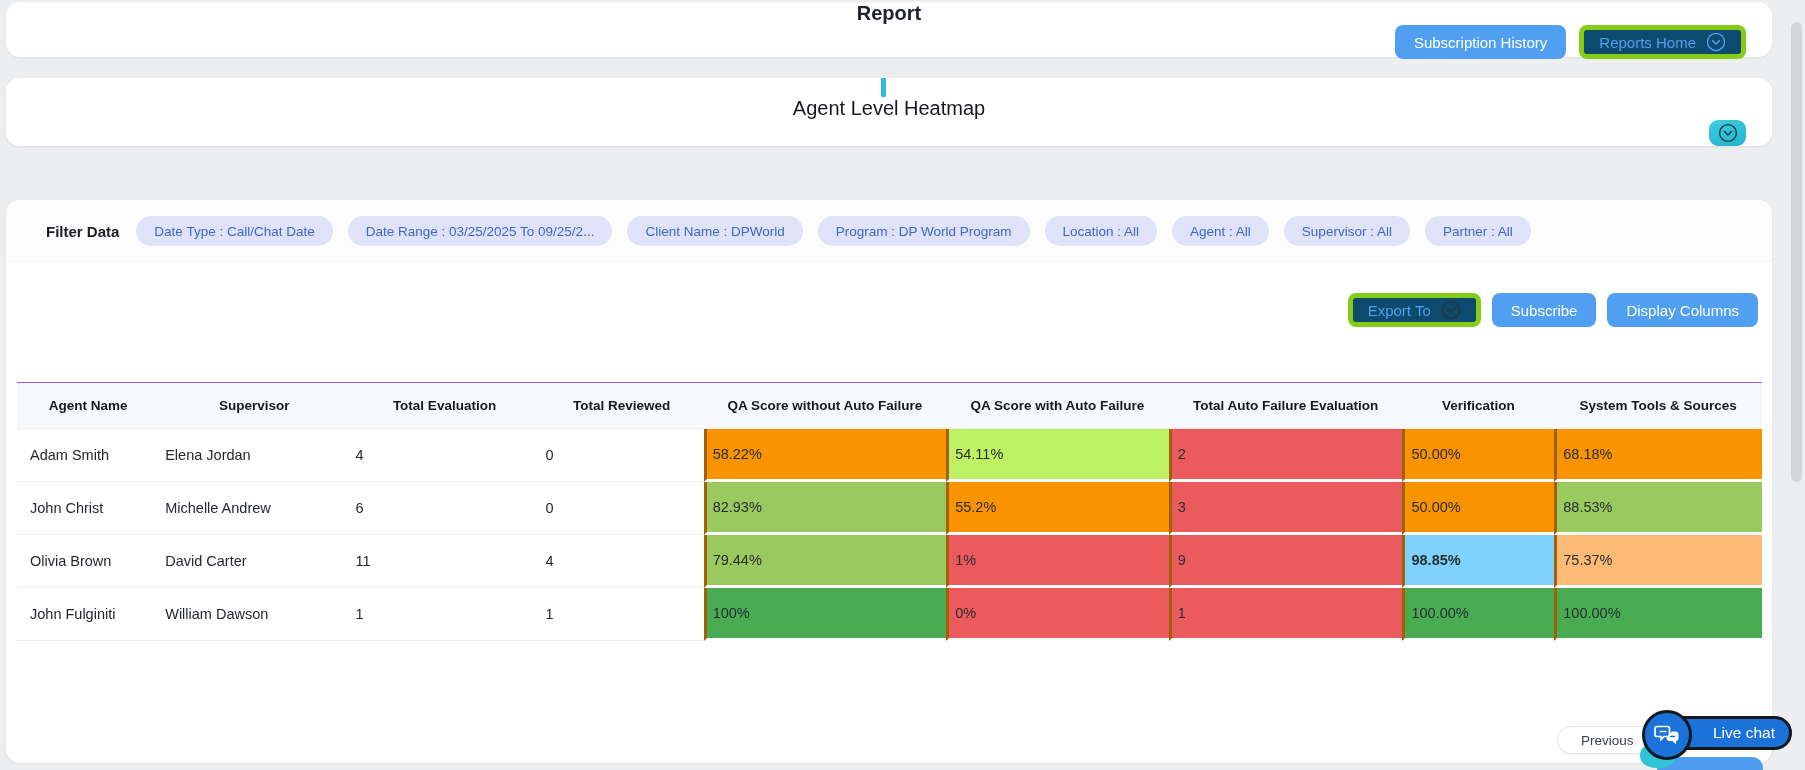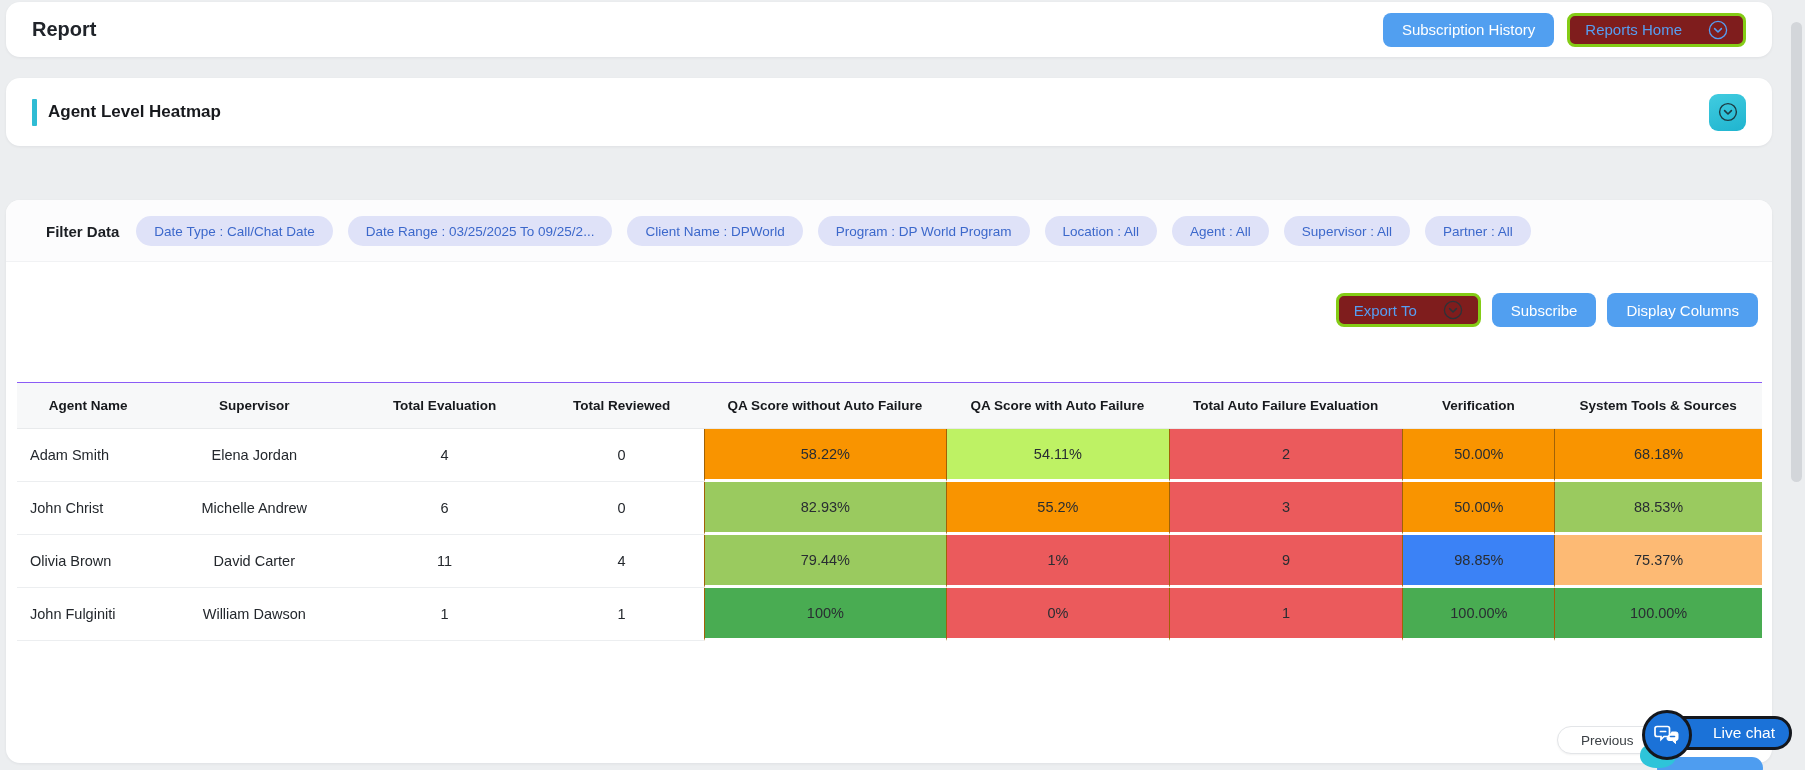--- a/index.html
+++ b/index.html
@@ -2,54 +2,54 @@
 <html><head>
 <meta charset="utf-8">
 <style>
   html,body{margin:0;padding:0;}
   body{
     width:1805px;height:770px;position:relative;overflow:hidden;
     background:#eceef0;font-family:"Liberation Sans",sans-serif;
     -webkit-font-smoothing:antialiased;
   }
   .card{position:absolute;left:6px;width:1766px;background:#fff;border-radius:14px;
-        box-shadow:0 1px 3px rgba(16,24,40,.06);}
+        box-shadow:0 1px 3px rgba(16,24,40,.06);flex-direction:column;}
   
   #card-top{top:2px;height:55px;display:flex;align-items:center;padding:0 26px;box-sizing:border-box;}
   .page-title{font-size:20px;font-weight:600;color:#20242a;}
   .top-actions{margin-left:auto;display:flex;gap:13px;align-items:center;}
   .btn{height:34px;border-radius:8px;font-size:15px;display:inline-flex;align-items:center;
        justify-content:center;cursor:pointer;box-sizing:border-box;font-family:inherit;}
   .btn-primary{background:#519ff0;color:#fff;border:none;padding:0 19px;}
-  .btn-outline{background:#7f1d1d;color:#569ef2;border:3px solid #84cc16;padding:0 15px;gap:26px;}
+  .btn-outline{background:#0c4a6e;color:#569ef2;border:5px solid #84cc16;padding:0 15px;gap:10px;}
   .chev-circ{width:20px;height:20px;flex:0 0 auto;}
   
   #card-section{top:78px;height:68px;display:flex;align-items:center;padding:0 26px;box-sizing:border-box;}
   .accent-bar{width:5px;height:27px;background:#2fbcd4;border-radius:1px;margin-right:11px;}
-  .section-title{font-size:17px;font-weight:700;color:#17191d;}
+  .section-title{font-size:20px;font-weight:400;color:#17191d;}
   .collapse-btn{margin-left:auto;width:37px;height:37px;border-radius:9px;border:none;cursor:pointer;
     background:linear-gradient(160deg,#41cce0,#1fb4cf);display:flex;align-items:center;justify-content:center;color:#1d3a42;}
   
   #card-main{top:200px;height:563px;box-sizing:border-box;}
   .filter-row{display:flex;align-items:center;gap:15px;padding:16px 18px 15px 40px;
               background:#fcfcfd;border-radius:14px 14px 0 0;border-bottom:1px solid #f1f2f4;flex-wrap:nowrap;}
   .filter-label{font-size:15px;font-weight:700;color:#1b1e23;margin-right:2px;white-space:nowrap;}
   .chip{background:#dfe2f8;color:#3c68cb;font-size:13.5px;height:30px;display:inline-flex;align-items:center;
         padding:0 18px;border-radius:15px;white-space:nowrap;cursor:pointer;}
   .toolbar{display:flex;justify-content:flex-end;gap:11px;padding:31px 14px 0;}
   .chev-dark{color:#2e3338;}
   
   .table-wrap{margin:55px 10px 0 11px;}
   table{width:100%;border-collapse:separate;border-spacing:0;table-layout:fixed;}
   th{background:#f7f8f9;font-size:13.5px;font-weight:700;color:#17191d;padding:15px 6px;
      border-top:1px solid #8b5cf6;border-bottom:1px solid #e8eaec;text-align:center;overflow:hidden;}
-  td{font-size:14.5px;color:#24282d;padding:17px 6px;text-align:center;background:#fff;
+  td{font-size:14.5px;color:#24282d;padding:17px 6px;background:#fff;
      border-bottom:1px solid #eceef0;overflow:hidden;white-space:nowrap;}
   td.left{text-align:left;padding-left:13px;}
-  td.heat{border-bottom:3px solid #fff;border-left:1px solid #a16207;color:#292d32;}
+  td.heat{border-bottom:3px solid #fff;border-left:3px solid #a16207;color:#292d32;}
   
   .prev-btn{position:absolute;left:1557px;top:726px;height:28px;padding:0 23px;background:#fff;
     border:1px solid #e3e5e8;border-radius:18px;font-size:13.5px;color:#3b4045;z-index:6;
     box-shadow:0 1px 2px rgba(0,0,0,.05);display:flex;align-items:center;font-family:inherit;cursor:pointer;}
   .next-partial{position:absolute;left:1657px;top:757px;width:106px;height:22px;background:#4e9df0;
     border-radius:13px;z-index:5;}
   .livechat{position:absolute;left:1640px;top:710px;width:165px;height:56px;z-index:10;cursor:pointer;}
   .lc-teal{position:absolute;left:0px;top:32px;width:36px;height:26px;background:#2ec4d9;border-radius:50% 50% 45% 45%;}
   .lc-pill{position:absolute;left:16px;top:6px;width:136px;height:34px;background:#1b72d8;border:3px solid #14171d;
     border-radius:21px;display:flex;align-items:center;justify-content:flex-end;padding-right:14px;box-sizing:border-box;}
@@ -164,21 +164,21 @@
             <td class="heat" style="background: rgb(154, 202, 95);">88.53%</td>
           </tr>
           <tr>
             <td class="left">Olivia Brown</td>
             <td>David Carter</td>
             <td>11</td>
             <td>4</td>
             <td class="heat" style="background: rgb(154, 202, 95);">79.44%</td>
             <td class="heat" style="background: rgb(235, 90, 92);">1%</td>
             <td class="heat" style="background: rgb(235, 90, 92);">9</td>
-            <td class="heat" style="background: #3b82f6;">98.85%</td>
+            <td class="heat" style="background: #7dd3fc; font-weight: bold;">98.85%</td>
             <td class="heat" style="background: #fdba74;">75.37%</td>
           </tr>
           <tr>
             <td class="left">John Fulginiti</td>
             <td>William Dawson</td>
             <td>1</td>
             <td>1</td>
             <td class="heat" style="background: rgb(73, 172, 82);">100%</td>
             <td class="heat" style="background: rgb(235, 90, 92);">0%</td>
             <td class="heat" style="background: rgb(235, 90, 92);">1</td>

